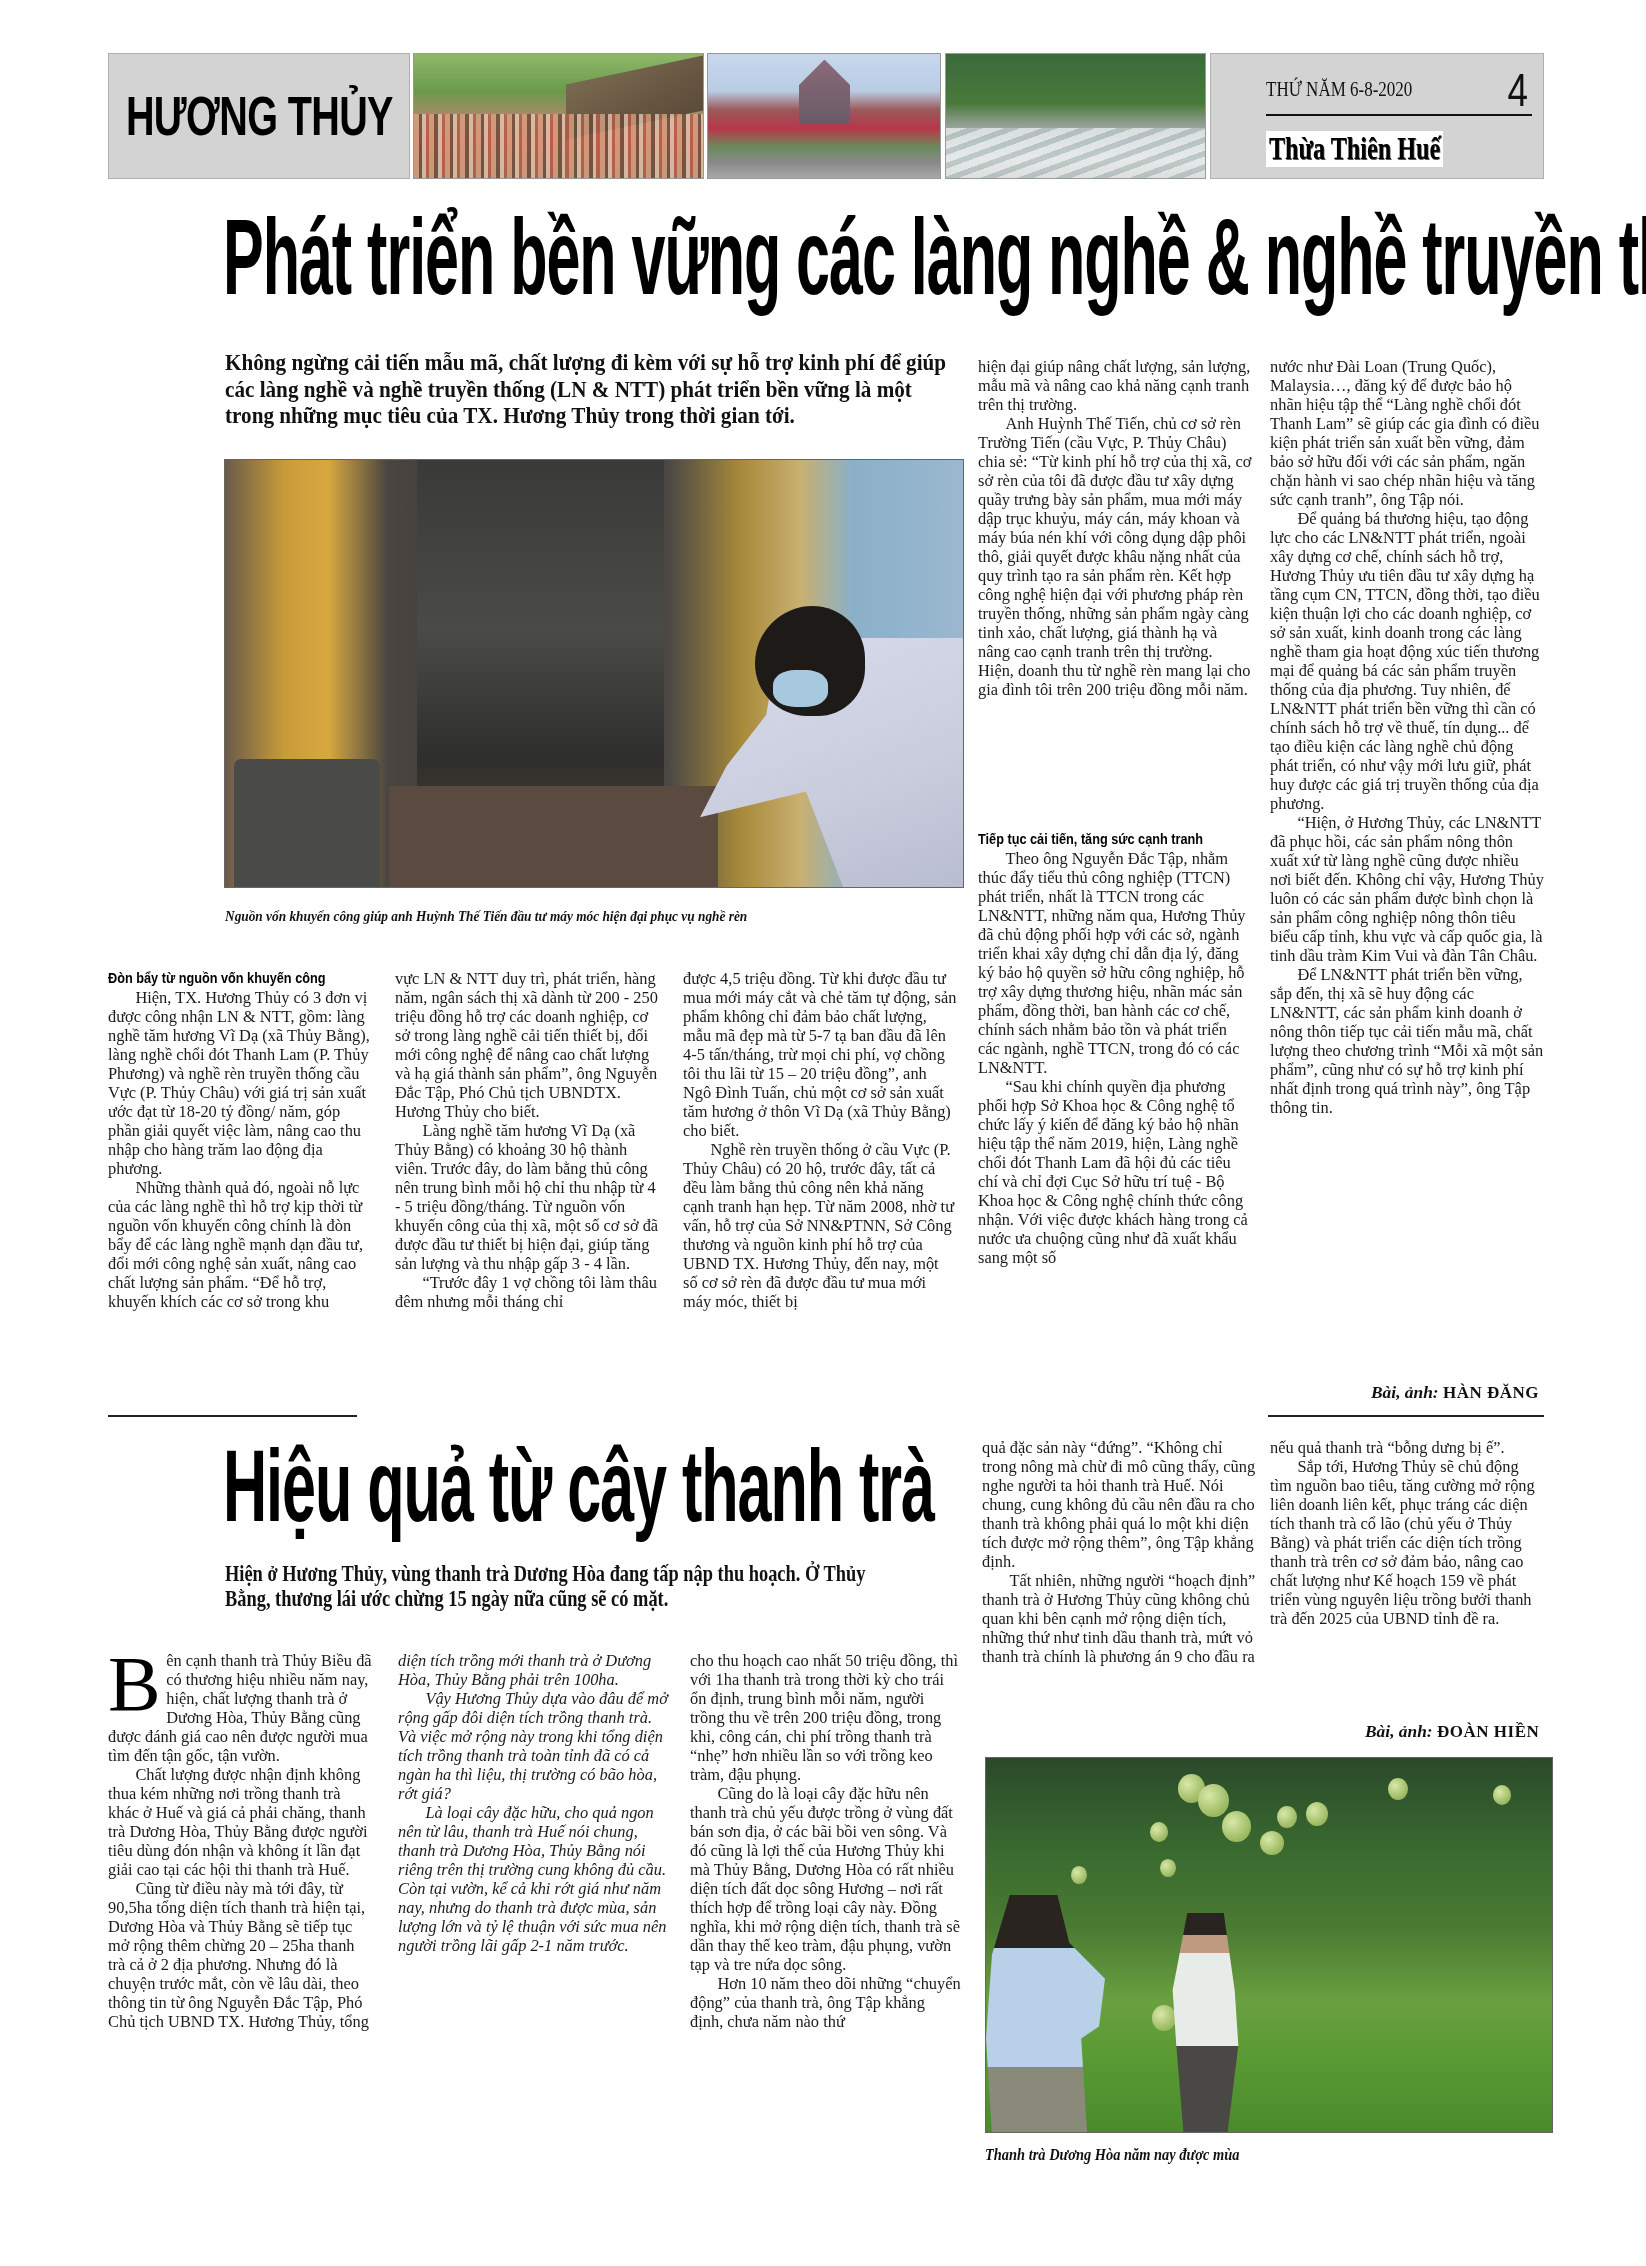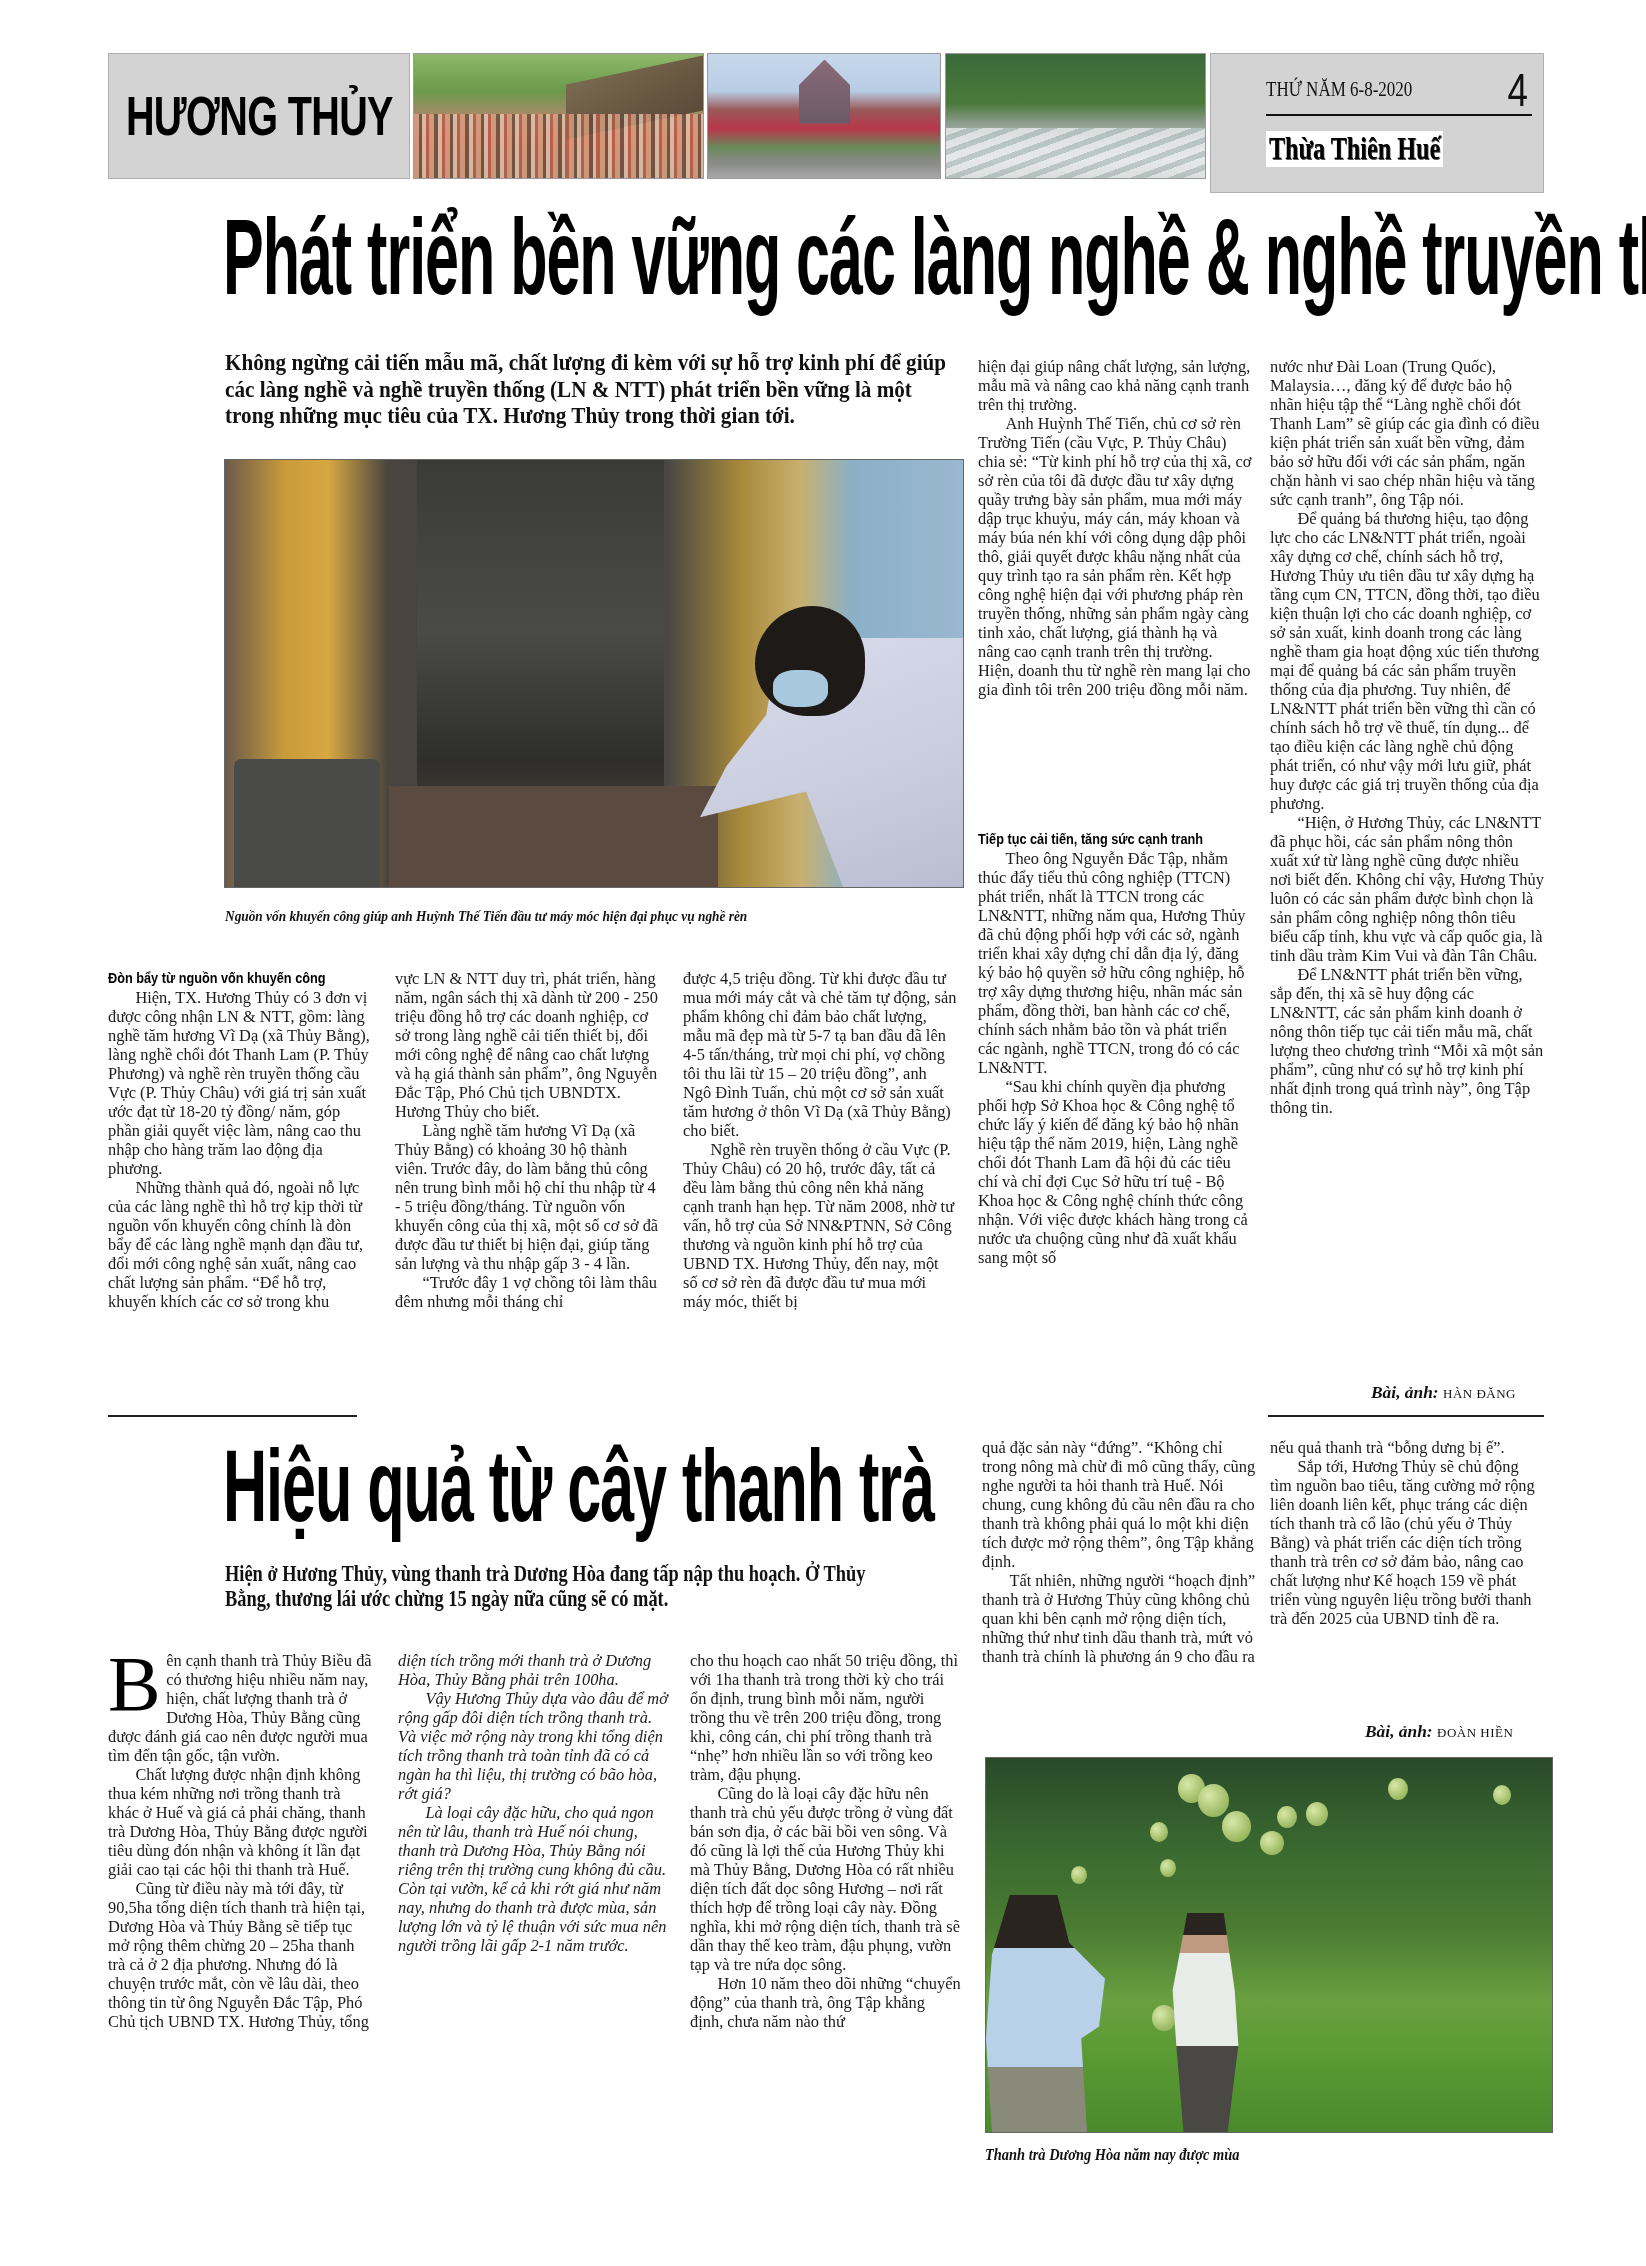--- a/index.html
+++ b/index.html
@@ -23,21 +23,21 @@
   .mp1 .crowd { position:absolute; left:0; bottom:0; width:100%; height:64px;
                 background: repeating-linear-gradient(90deg,#d8a080 0 4.6px,#6a4a3a 4.6px 8.2px,#e0c8b0 8.2px 12px,#b85a48 12px 15.5px); opacity:.8; }
   .mp2 { left: 599px; width: 234px;
          background: linear-gradient(180deg, #c8d8ec 0%, #b8cce4 30%, #9a5a5a 45%, #b8364a 60%, #6a8a5a 75%, #8a8a8a 88%, #a8a8a8 100%); }
   .mp2 .tower { position:absolute; left:91px; top:5.5px; width:51px; height:64px;
                 background: linear-gradient(180deg,#8a6a78,#6a5a68); clip-path: polygon(50% 0,100% 40%,100% 100%,0 100%,0 40%); }
   .mp3 { left: 837px; width: 261px;
          background: linear-gradient(180deg, #3a6a3a 0%, #4a7a3a 40%, #8a9a8a 55%, #b8c0c0 70%, #d8dcdc 85%, #a8b0a8 100%); }
   .mp3 .water { position:absolute; left:0; bottom:0; width:100%; height:50px;
                 background: repeating-linear-gradient(160deg,#e8ecec 0 7.3px,#b8c4c4 7.3px 12.8px); opacity:.8; }
-  .mast-right { position: absolute; left: 1102px; top: 0; width: 334px; height: 140px;
+  .mast-right { position: absolute; left: 1102px; top: 0; width: 334px; height: 126px;
                 background: #d3d3d3; border: 0.9px solid #b0b0b0; box-sizing: border-box; }
   .mast-date { position: absolute; left: 55px; top: 24px; font-size: 20px; color: #111;
                transform: scaleX(0.85); transform-origin: left; white-space: nowrap; }
   .mast-page { position: absolute; right: 12.8px; top: 9.1px; font-size: 46px; color: #111;
                font-family: "Liberation Sans", sans-serif; transform: scaleX(0.8); }
   .mast-rule { position: absolute; left: 55px; right: 11px; top: 60px; height: 1.8px; background: #111; }
   .mast-paper { position: absolute; left: 55px; top: 77px; background: #fff; padding: 0 3.7px;
                 font-family: "Liberation Serif", serif; font-weight: 700; font-size: 31px;
                 color: #000; transform: scaleX(0.78); transform-origin: left; white-space: nowrap;
                 text-shadow: 0.9px 0.9px 0 #555; }
@@ -58,21 +58,21 @@
   
   .col { position: absolute; font-family: "Liberation Serif", serif; font-size: 16.4px;
          line-height: 19px; color: #1a1a1a; text-align: left; }
   .col p { margin: 0; text-indent: 27.4px; }
   .col p.noindent { text-indent: 0; }
   .subhead { font-family: "Liberation Sans", sans-serif; font-weight: 700; font-size: 15.5px;
              color: #000; white-space: nowrap; transform: scaleX(0.82); transform-origin: left;
              margin: 0 0 0.9px 0; line-height: 18.3px; }
   .byline { position: absolute; font-size: 17.4px; font-family: "Liberation Serif", serif; white-space: nowrap; }
   .byline .lbl { font-style: italic; font-weight: 700; }
-  .byline .nm { font-weight: 400; font-size: 13px; letter-spacing: 0.5px; }
+  .byline .nm { font-weight: 700; font-size: 17px; letter-spacing: 0.5px; }
 
   .dropcap { float: left; font-family: "Liberation Serif", serif; font-size: 79px; line-height: 58px;
              margin: 3.7px 5.5px 0 0; font-weight: 400; color: #000; }
 
   .rule { position: absolute; height: 1.8px; background: #222; }
 
   
   .photo { position: absolute; box-sizing: border-box; border: 0.9px solid #666; overflow: hidden; }
   .photo-forge { left: 224px; top: 459px; width: 740px; height: 429px;
                  background: linear-gradient(90deg, #6a5a4a 0%, #c89a3a 8%, #d8a840 14%, #4a4540 22%, #3a3835 45%, #4a4844 60%, #a88a3a 70%, #c8b070 78%, #8ab0c8 85%, #9ab8d0 100%); }

